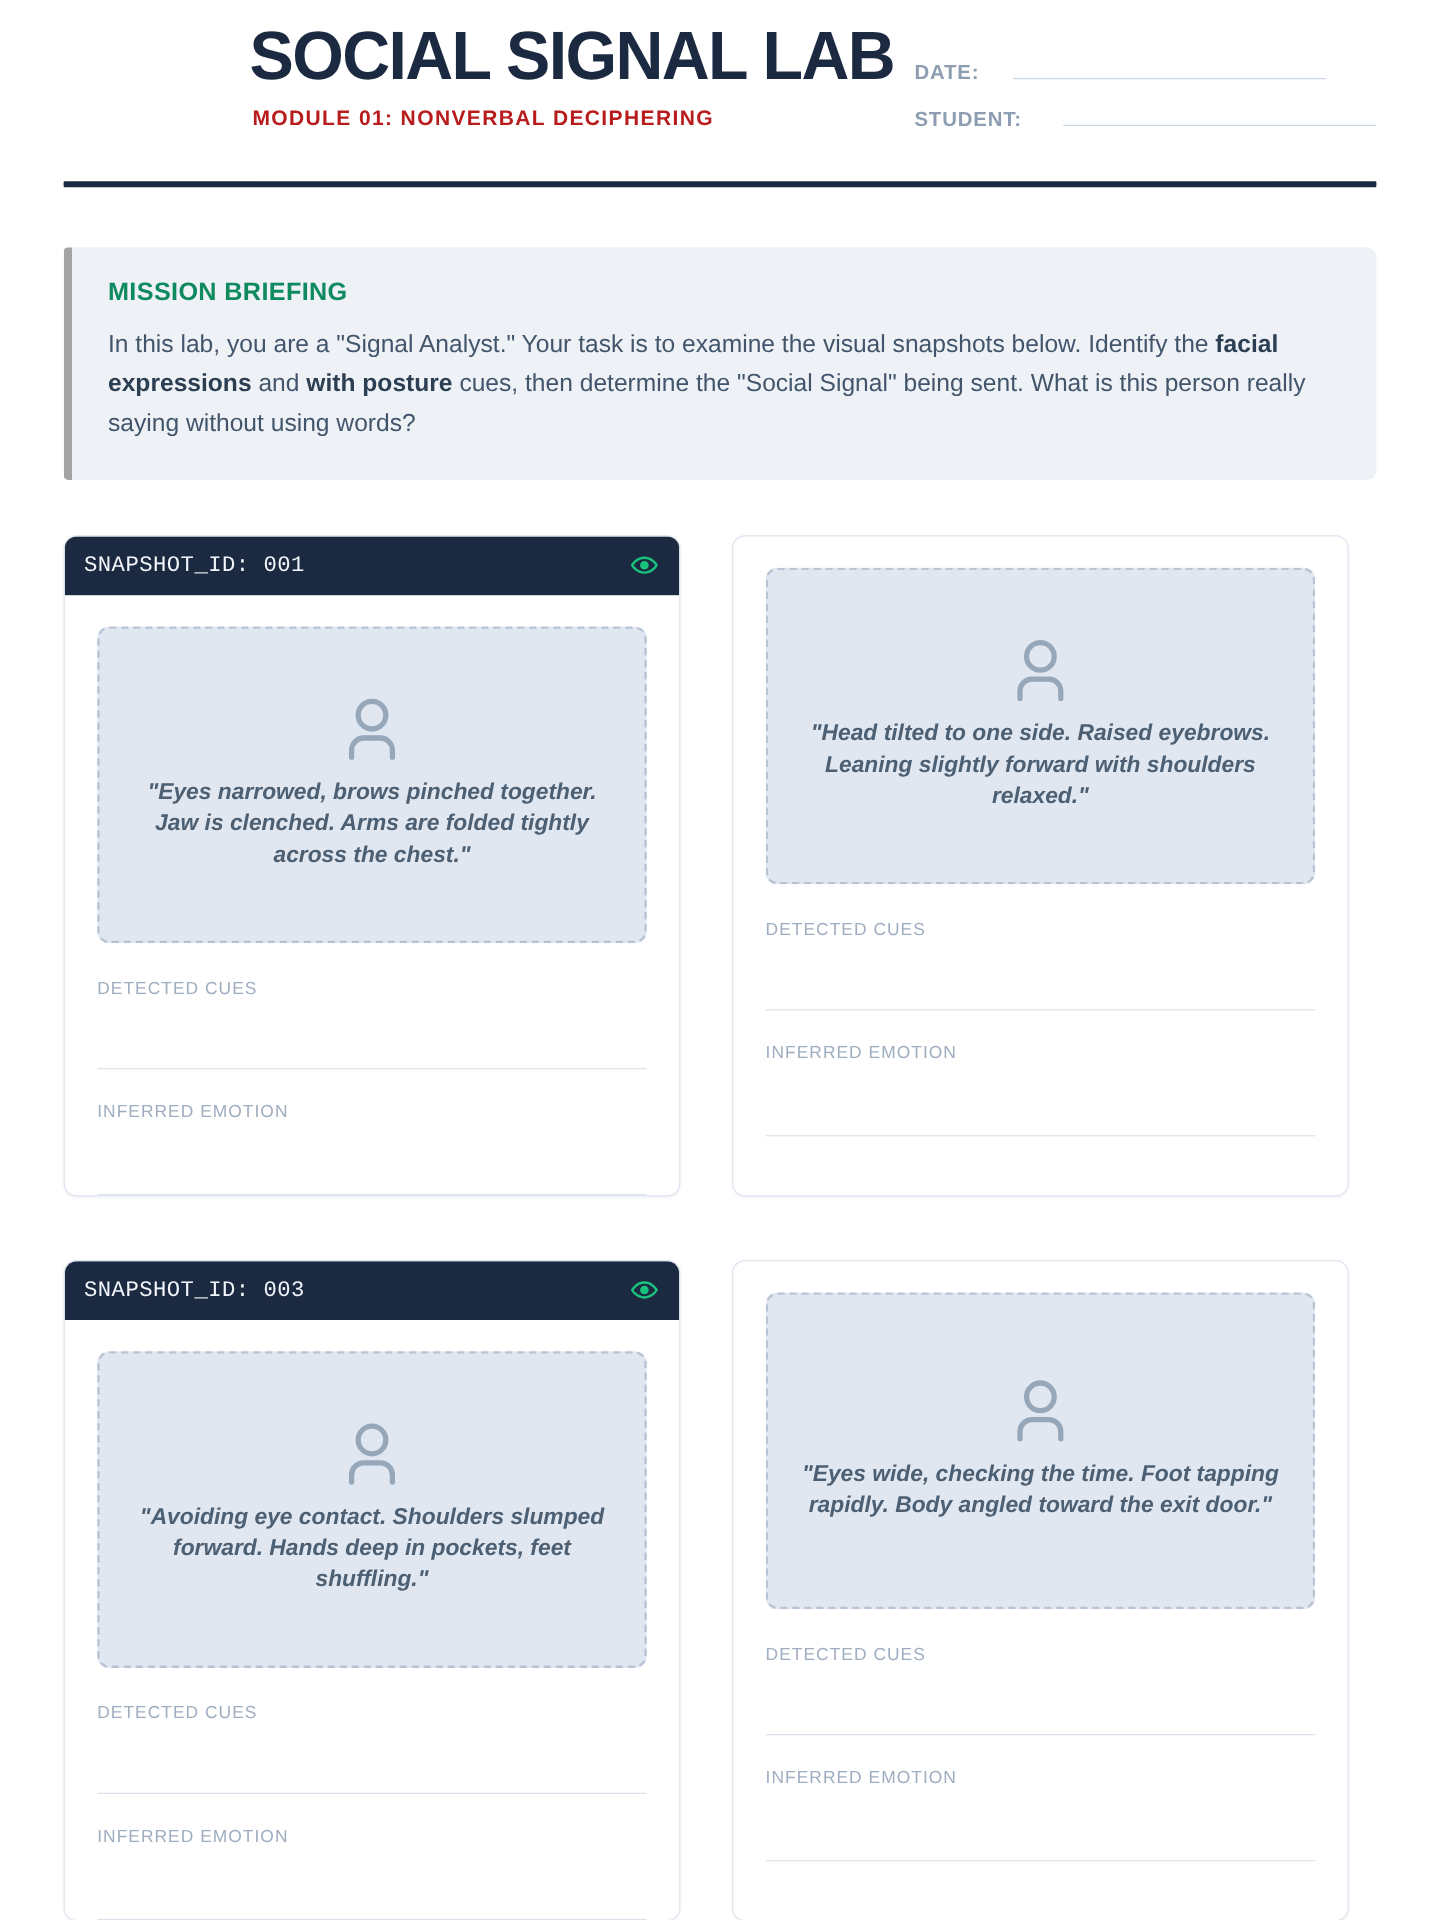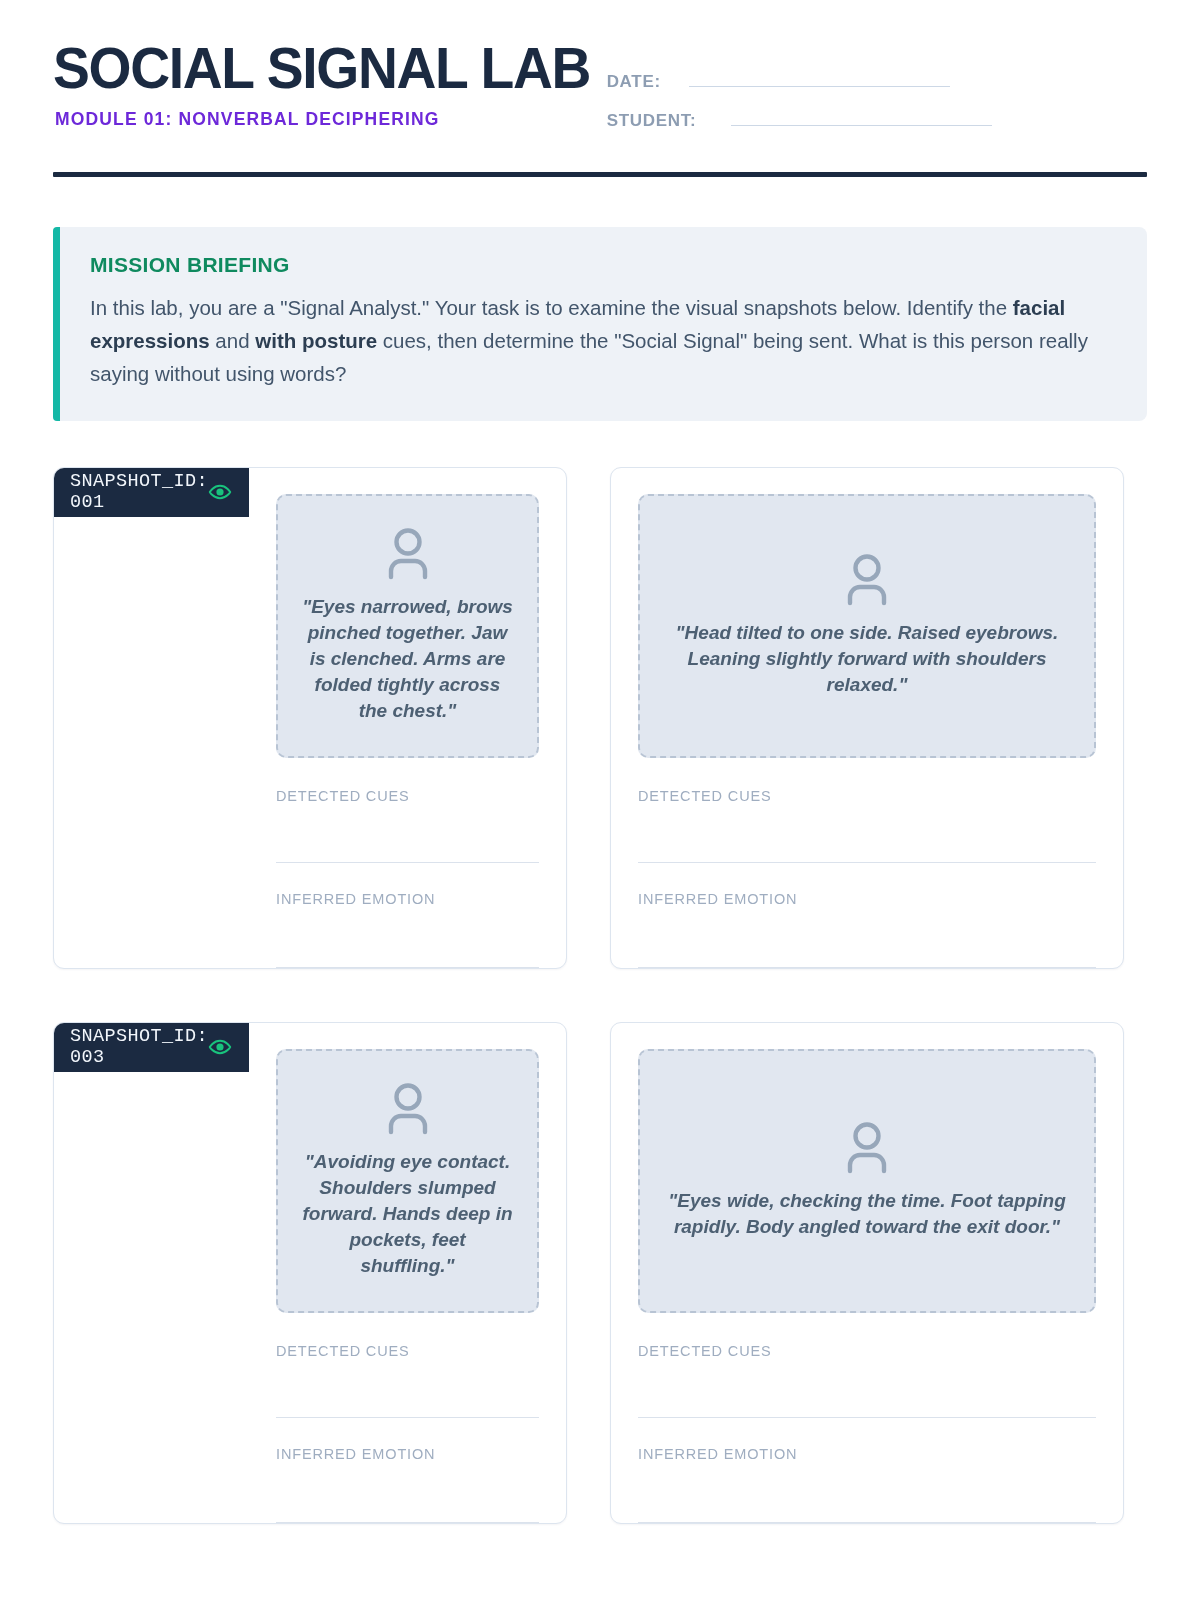--- a/index.html
+++ b/index.html
@@ -20,40 +20,40 @@
     height: 1600px;
     box-sizing: border-box;
     padding: 0 53px;
     position: relative;
   }
 
   
   .masthead {
     display: flex;
     align-items: flex-start;
-    justify-content: flex-start;
-    padding-top: 40px;
+    justify-content: flex-end;
+    padding-top: 19px;
   }
   .title-block { flex: 0 0 auto; }
   .doc-title {
     font-family: "Liberation Sans", sans-serif;
     font-size: 57px;
     line-height: 1.0;
     font-weight: 700;
     letter-spacing: -1.4px;
     color: #1b2a41;
     margin: 0;
     transform: scaleX(0.97);
     transform-origin: left center;
   }
   .doc-subtitle {
     font-size: 17.5px;
     font-weight: 700;
     letter-spacing: 1.15px;
-    color: #6d28d9;
+    color: #b91c1c;
     margin: 12px 0 0 2px;
   }
 
   .meta-block {
     flex: 0 0 auto;
     padding-top: 30px;
     width: 385px;
   }
   .meta-row {
     display: flex;
@@ -82,21 +82,21 @@
     margin-top: 24px;
     height: 5px;
     background: #1b2a41;
     border-radius: 1px;
   }
 
   
   .briefing {
     margin-top: 50px;
     background: #eef2f7;
-    border-left: 7px solid #14b8a6;
+    border-left: 7px solid #a3a3a3;
     border-radius: 4px 8px 8px 4px;
     padding: 26px 34px 30px 30px;
     box-sizing: border-box;
   }
   .briefing-title {
     font-size: 21px;
     font-weight: 700;
     letter-spacing: 0.3px;
     color: #0f8a5f;
     margin: 0 0 14px 0;
@@ -118,21 +118,21 @@
     row-gap: 53px;
   }
 
   .card {
     background: #ffffff;
     border: 1.5px solid #dde5ef;
     border-radius: 11px;
     overflow: hidden;
     box-shadow: 0 1px 2px rgba(30,45,70,0.05);
     display: flex;
-    flex-direction: row;
+    flex-direction: column;
   }
 
   .card-header {
     background: #1b2a41;
     height: 49px;
     display: flex;
     align-items: center;
     justify-content: space-between;
     padding: 0 17px 0 16px;
     box-sizing: border-box;

